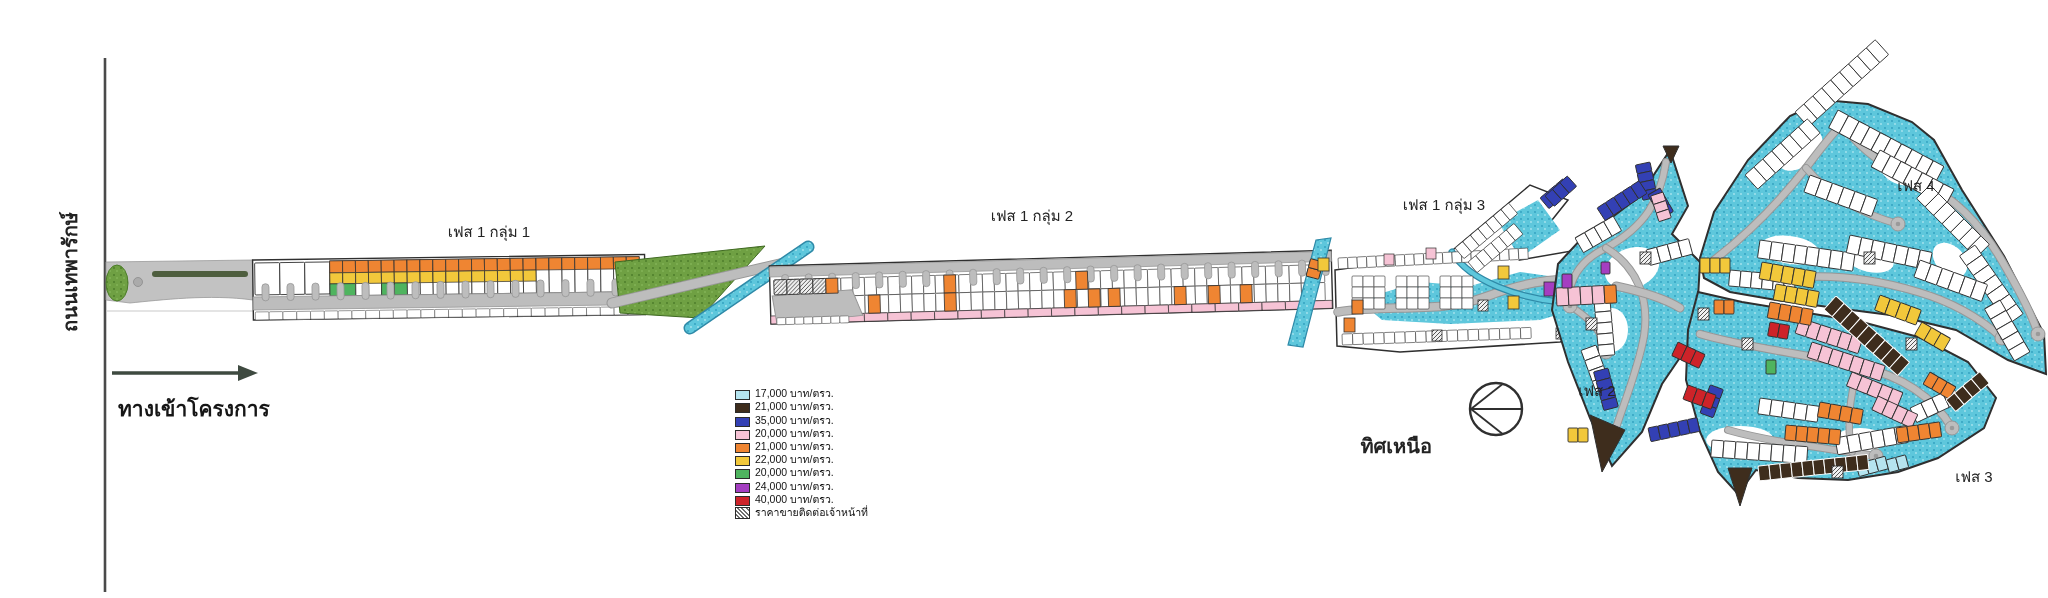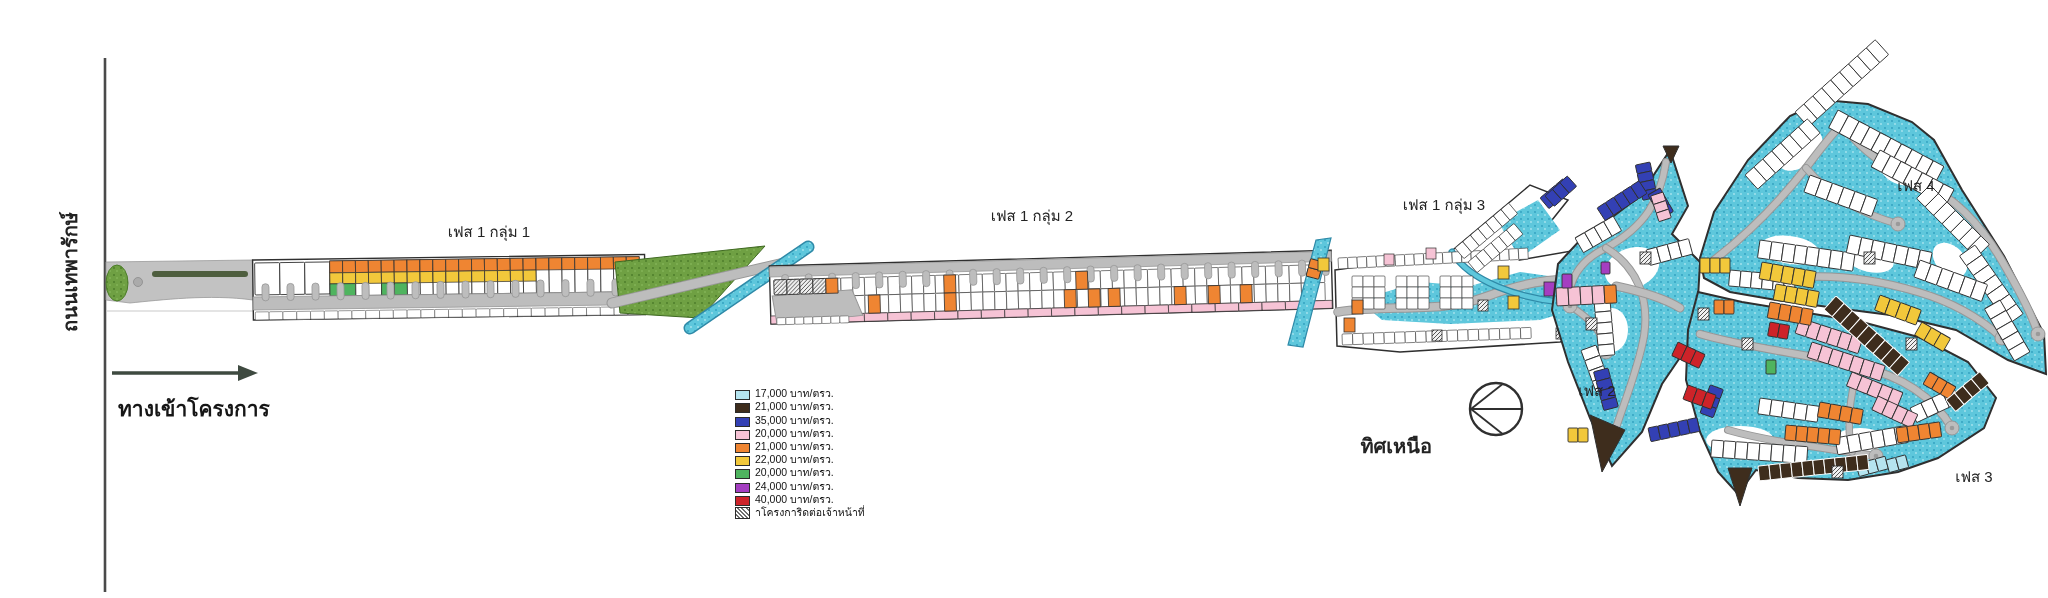--- a/index.html
+++ b/index.html
@@ -990,16 +990,16 @@
     <div class="legend-row">
       <span class="swatch" style="background: rgb(164, 62, 193);"></span>
       <span class="txt">24,000 บาท/ตรว.</span>
       </div>
     <div class="legend-row">
       <span class="swatch" style="background: rgb(205, 35, 41);"></span>
       <span class="txt">40,000 บาท/ตรว.</span>
       </div>
     <div class="legend-row">
       <span class="swatch hatched"></span>
-      <span class="txt">าโครงการิดต่อเจ้าหน้าที่</span>
+      <span class="txt">ราคาขายติดต่อเจ้าหน้าที่</span>
       </div>
   </div>
 </div>
 
 </body></html>

